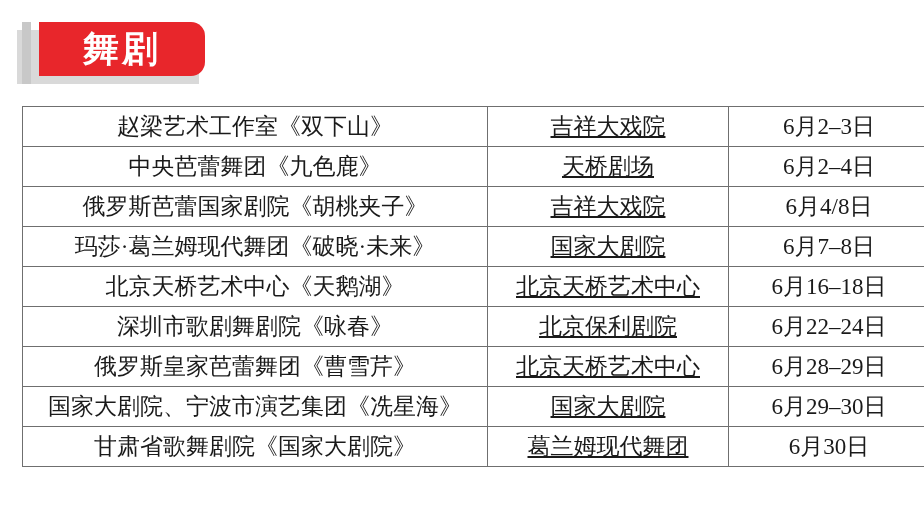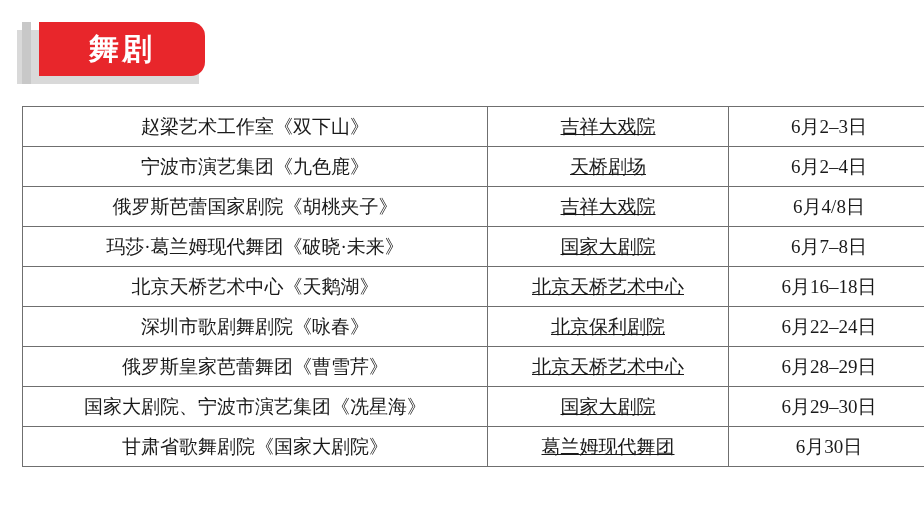--- a/index.html
+++ b/index.html
@@ -50,21 +50,21 @@
     width: 166px;
     height: 54px;
     background: #e8262b;
     border-radius: 0 14px 14px 0;
     display: flex;
     align-items: center;
     justify-content: center;
   }
   .header-title {
     color: #ffffff;
-    font-size: 30px;
+    font-size: 36px;
     font-weight: bold;
     letter-spacing: 3px;
     line-height: 1;
   }
 
   
   .table-wrap {
     position: absolute;
     left: 22px;
     top: 106px;
@@ -73,21 +73,21 @@
   table.schedule {
     border-collapse: collapse;
     width: 880px;
     table-layout: fixed;
   }
   table.schedule td {
     border: 1px solid #6f6f6f;
     height: 39px;
     text-align: center;
     vertical-align: middle;
-    font-size: 19px;
+    font-size: 23px;
     color: #1a1a1a;
     padding: 0 4px;
     font-family: "Liberation Serif", serif;
     white-space: nowrap;
   }
   table.schedule td.col-title { width: 456px; }
   table.schedule td.col-venue { width: 232px; text-decoration: underline; }
   table.schedule td.col-date  { width: 192px; }
 </style>
 </head>
@@ -105,21 +105,21 @@
 
   <div class="table-wrap">
     <table class="schedule">
       <tbody>
           <tr>
             <td class="col-title">赵梁艺术工作室《双下山》</td>
             <td class="col-venue">吉祥大戏院</td>
             <td class="col-date">6月2–3日</td>
           </tr>
           <tr>
-            <td class="col-title">宁波市演艺集团《九色鹿》</td>
+            <td class="col-title">中央芭蕾舞团《九色鹿》</td>
             <td class="col-venue">天桥剧场</td>
             <td class="col-date">6月2–4日</td>
           </tr>
           <tr>
             <td class="col-title">俄罗斯芭蕾国家剧院《胡桃夹子》</td>
             <td class="col-venue">吉祥大戏院</td>
             <td class="col-date">6月4/8日</td>
           </tr>
           <tr>
             <td class="col-title">玛莎·葛兰姆现代舞团《破晓·未来》</td>

